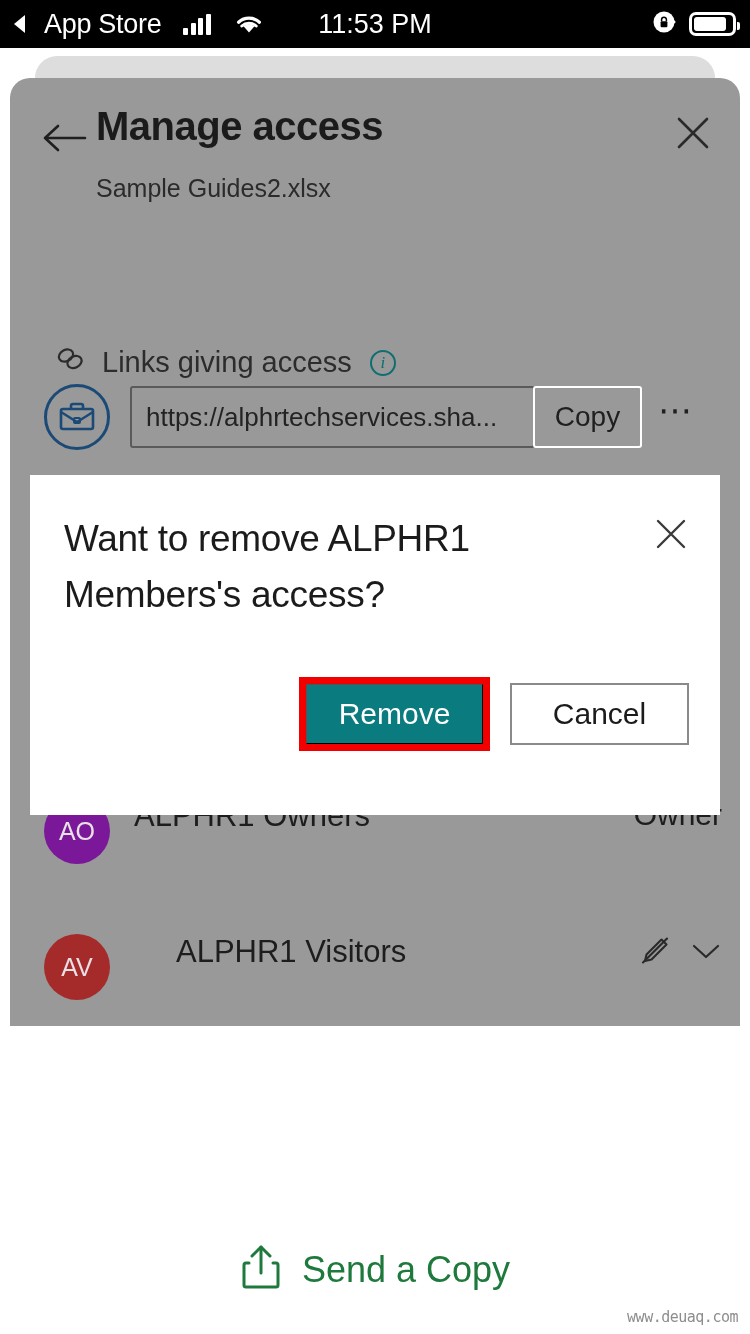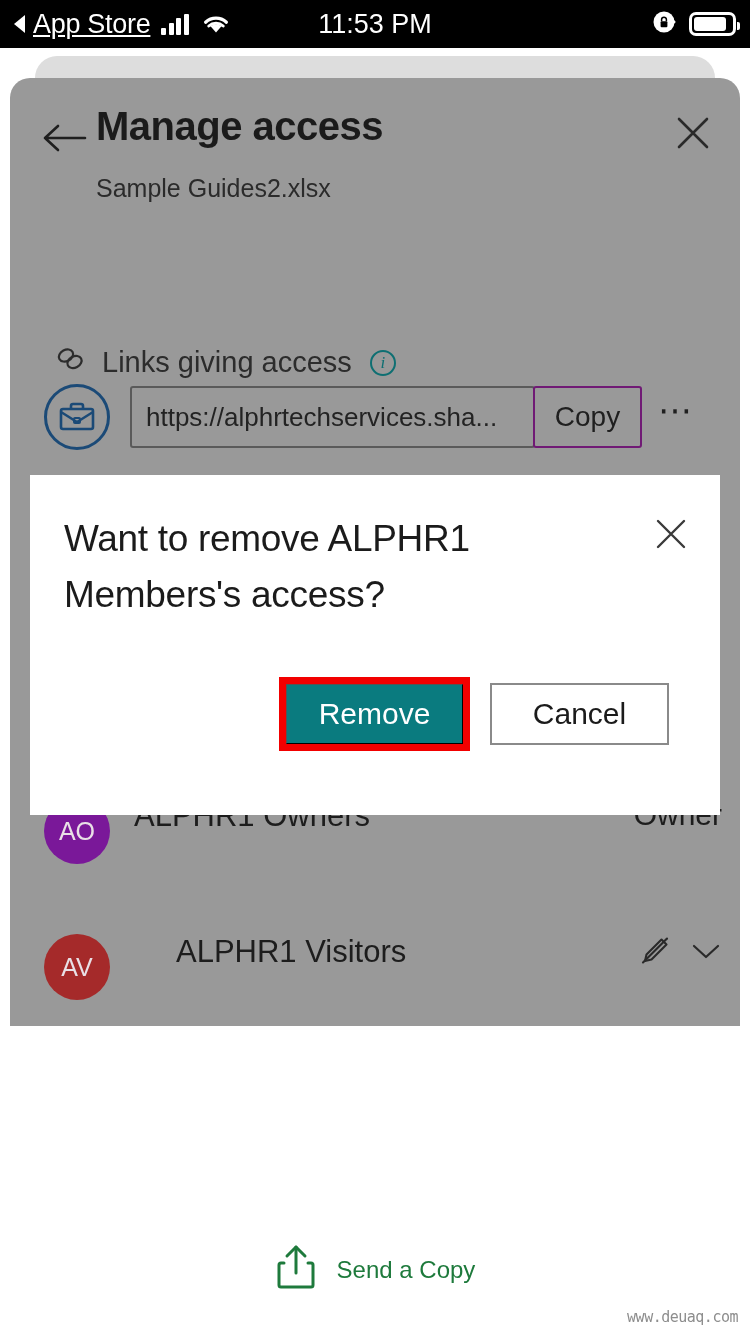--- a/index.html
+++ b/index.html
@@ -30,22 +30,21 @@
     background: #000000;
     color: #ffffff;
     z-index: 60;
   }
   .sb-left {
     position: absolute;
     left: 14px; top: 0;
     height: 48px;
     display: flex;
     align-items: center;
-    gap: 7px;
-    text-decoration: underline;
+    gap: 18px;
   }
   .sb-back-tri {
     width: 0; height: 0;
     border-top: 9px solid transparent;
     border-bottom: 9px solid transparent;
     border-right: 11px solid #ffffff;
     margin-right: 1px;
   }
   .sb-app {
     font-size: 27px;
@@ -212,21 +211,21 @@
     box-sizing: border-box;
     font-size: 26px;
     color: #232323;
     white-space: nowrap;
     overflow: hidden;
   }
   .copy-box {
     margin-left: -2px;
     width: 109px;
     height: 62px;
-    border: 2px solid #701a75;
+    border: 2px solid #ffffff;
     border-radius: 3px;
     display: flex;
     align-items: center;
     justify-content: center;
     box-sizing: border-box;
     font-size: 28px;
     color: #1f1f1f;
   }
   .ellipsis-btn {
     margin-left: 16px;
@@ -288,21 +287,21 @@
     width: 750px;
     height: 128px;
     background: #ffffff;
     display: flex;
     align-items: center;
     justify-content: center;
     gap: 20px;
     z-index: 20;
   }
   .send-label {
-    font-size: 24px;
+    font-size: 36px;
     color: #1e7a3c;
     letter-spacing: 0px;
   }
 
   
   #watermark {
     position: absolute;
     right: 12px;
     bottom: 8px;
     font-family: "DejaVu Sans Mono", monospace;
@@ -334,21 +333,21 @@
     letter-spacing: -0.3px;
   }
   .dlg-close {
     position: absolute;
     right: 22px; top: 32px;
     width: 54px; height: 54px;
     display: flex; align-items: center; justify-content: center;
   }
   .dlg-actions {
     position: absolute;
-    right: 51px;
+    right: 31px;
     top: 208px;
     display: flex;
     align-items: center;
     gap: 26px;
     justify-content: center;
   }
   .btn-remove {
     position: relative;
     width: 179px;
     height: 62px;

